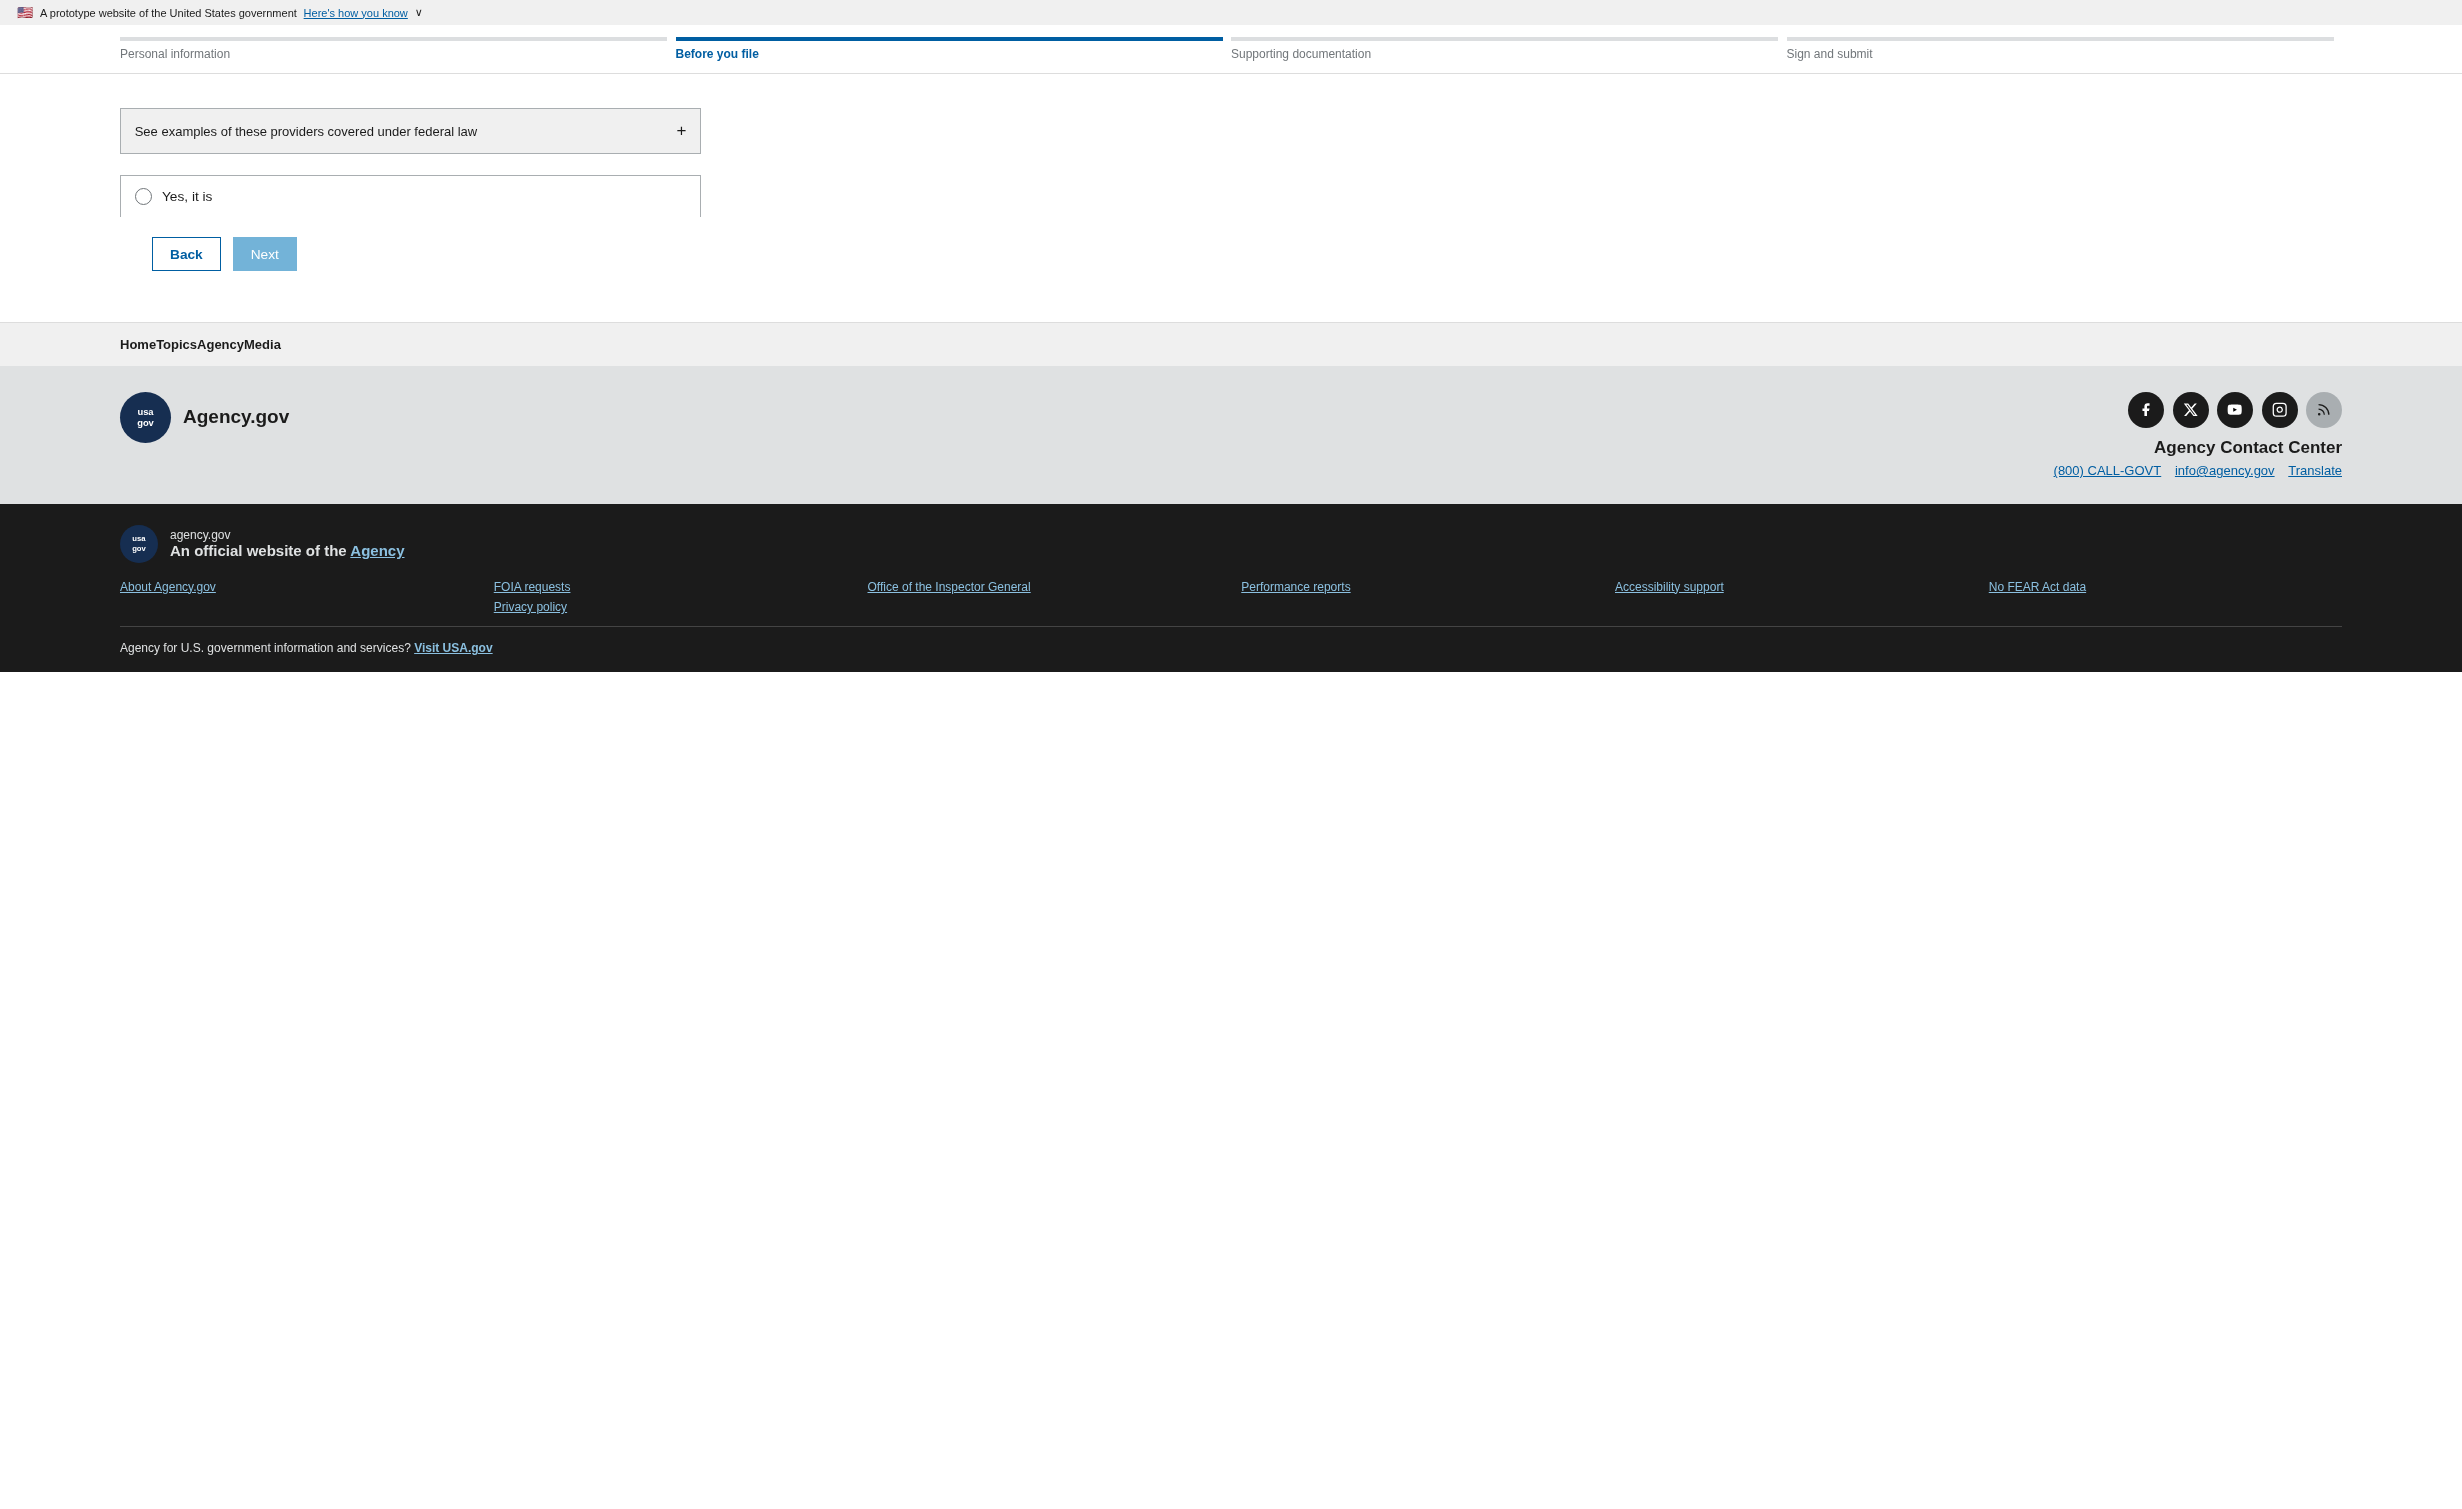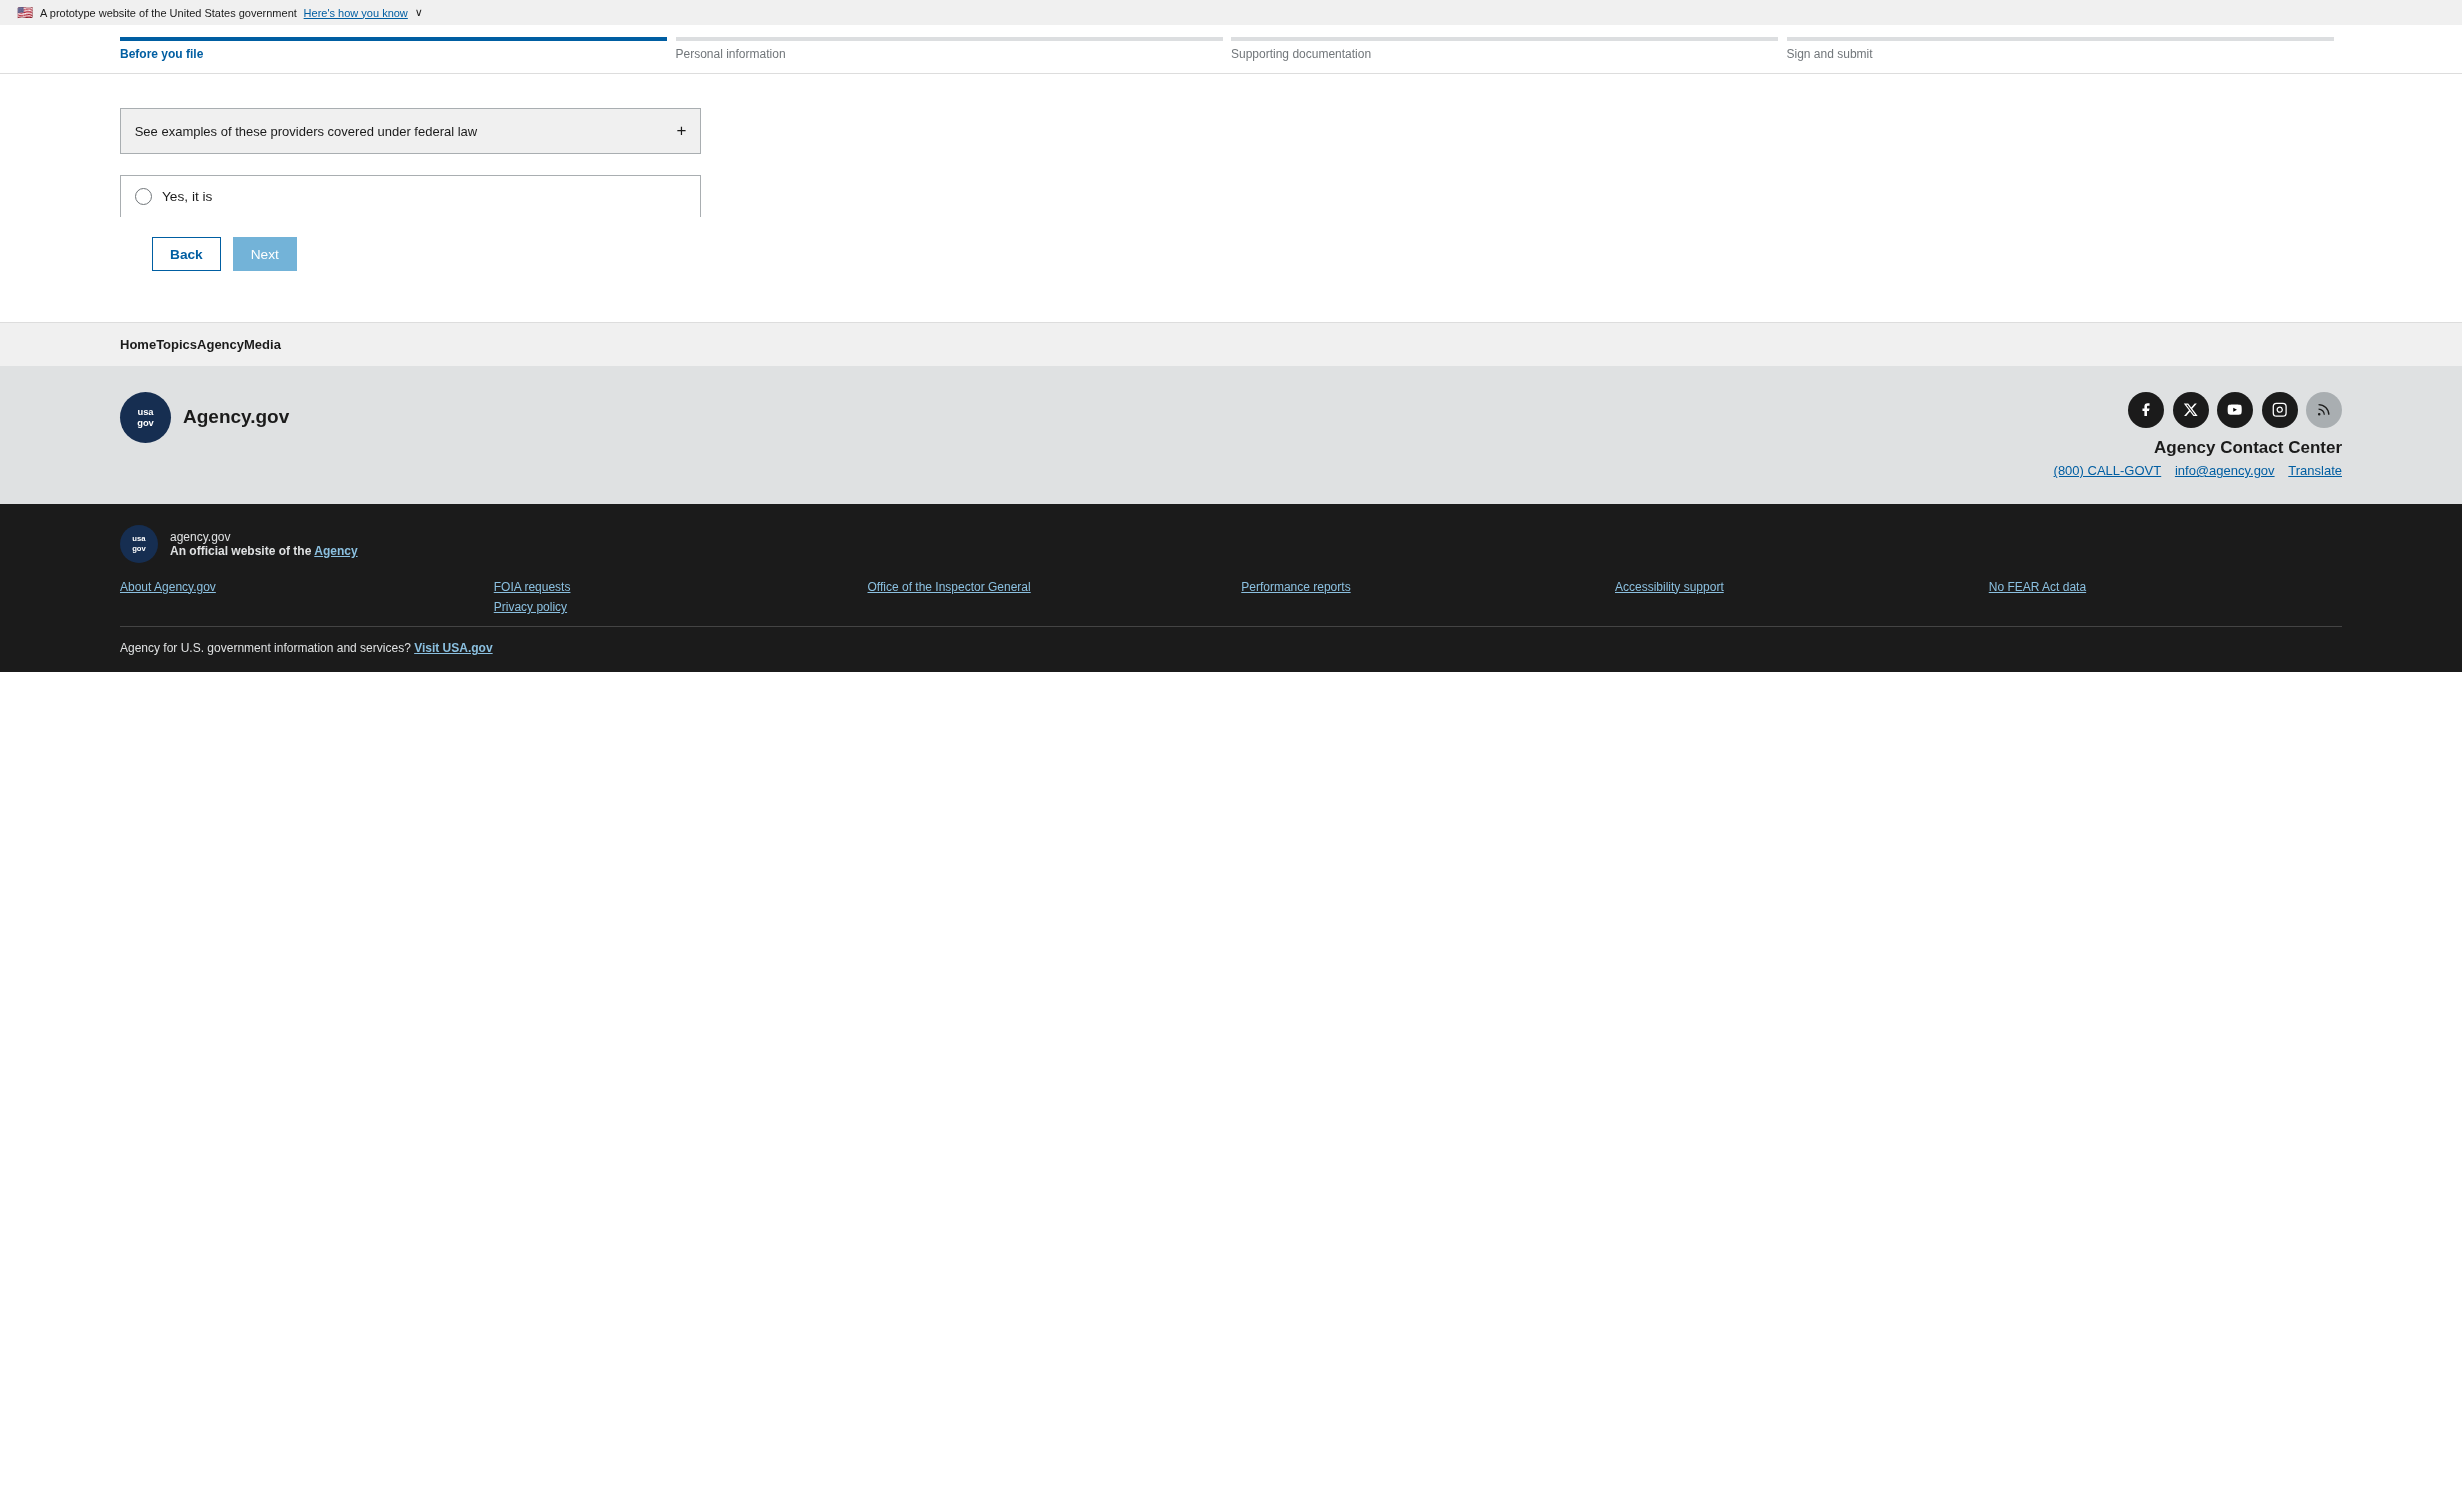--- a/index.html
+++ b/index.html
@@ -265,21 +265,21 @@
       text-align: center;
       line-height: 1.2;
       flex-shrink: 0;
     }
     .footer-dark-agency-text {
       font-size: 12px;
       color: #dfe1e2;
     }
     .footer-dark-agency-text .agency-line {
       font-weight: 700;
-      font-size: 12px;
+      font-size: 15px;
     }
     .footer-dark-agency-text a {
       color: #8bc0e0;
       text-decoration: underline;
     }
     .footer-links-grid {
       display: grid;
       grid-template-columns: 1fr 1fr 1fr 1fr 1fr 1fr;
       gap: 6.8px 20.5px;
       margin-bottom: 12px;
@@ -306,27 +306,27 @@
 
 <div class="gov-banner">
   <span class="flag">🇺🇸</span>
   <span>A prototype website of the United States government</span>
   <a href="#">Here's how you know</a>
   <span>∨</span>
 </div>
 
 <div class="progress-bar-container">
   <div class="progress-track">
+    <div class="progress-step">
+      <div class="step-bar"></div>
+      <div class="step-label">Personal information</div>
+    </div>
     <div class="progress-step active">
       <div class="step-bar"></div>
       <div class="step-label">Before you file</div>
-    </div>
-    <div class="progress-step">
-      <div class="step-bar"></div>
-      <div class="step-label">Personal information</div>
     </div>
     <div class="progress-step">
       <div class="step-bar"></div>
       <div class="step-label">Supporting documentation</div>
     </div>
     <div class="progress-step">
       <div class="step-bar"></div>
       <div class="step-label">Sign and submit</div>
     </div>
   </div>

